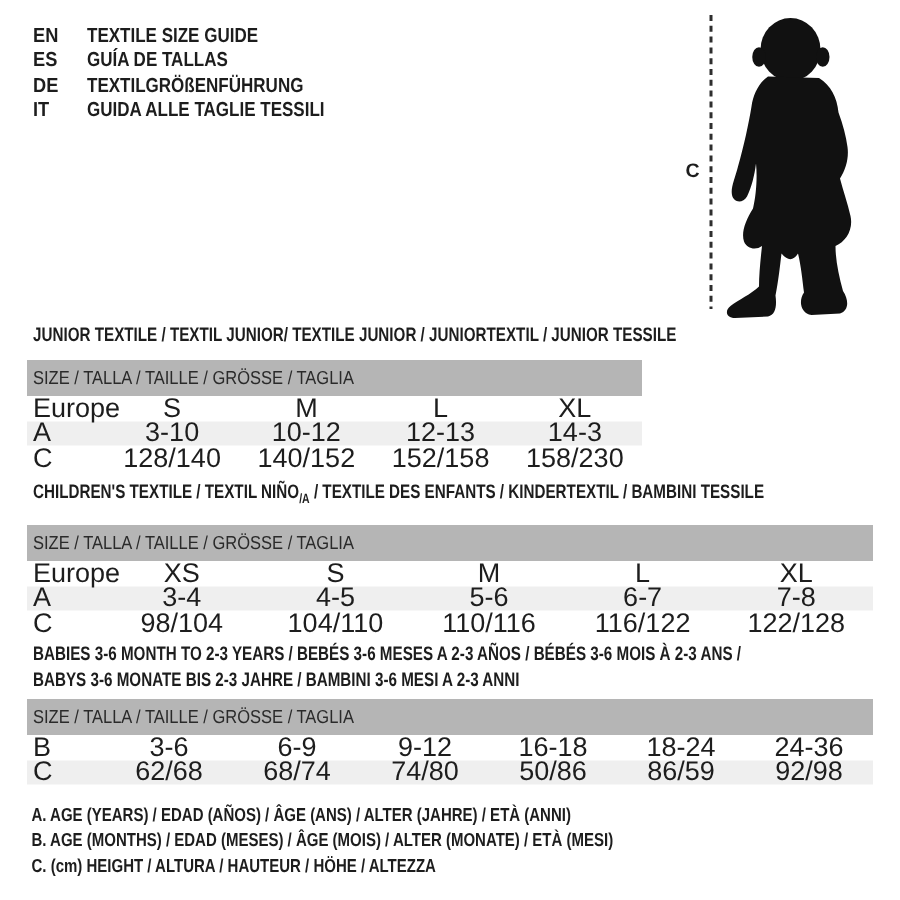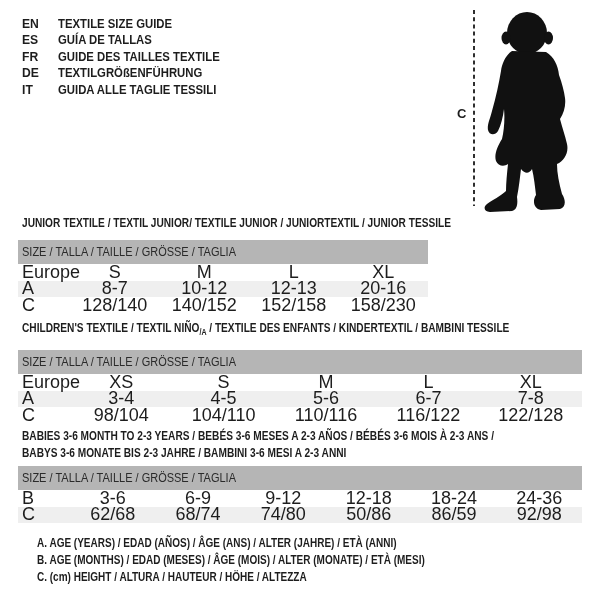--- a/index.html
+++ b/index.html
@@ -52,42 +52,38 @@
   .size-bar .bar-text {
     font-size: 12.5px; color: #2a2a2a; white-space: nowrap;
     transform: scaleX(0.88); transform-origin: 0 50%;
   }
   .trow { display: flex; height: 16.5px; align-items: center; font-size: 18px; }
   .trow.shaded { background: #efefef; }
   .rlabel { width: 52px; flex: none; padding-left: 4px; }
   .cellv { flex: 1; text-align: center; }
 
   
-  .footnotes { left: 37px; top: 535px; }
+  .footnotes { left: 21px; top: 535px; }
   .footnote {
     height: 17px; line-height: 17px;
     font-weight: 700; font-size: 12.5px; white-space: nowrap;
     transform: scaleX(0.8); transform-origin: 0 50%;
   }
 </style>
 </head>
 <body>
 
 <div class="abs lang-block">
   <div class="lang-row">
     <span class="lang-code">EN</span>
     <span class="lang-label">TEXTILE SIZE GUIDE</span>
   </div>
   <div class="lang-row">
     <span class="lang-code">ES</span>
     <span class="lang-label">GUÍA DE TALLAS</span>
-  </div>
-  <div class="lang-row">
-    <span class="lang-code">FR</span>
-    <span class="lang-label">GUIDE DES TAILLES TEXTILE</span>
   </div>
   <div class="lang-row">
     <span class="lang-code">DE</span>
     <span class="lang-label">TEXTILGRÖßENFÜHRUNG</span>
   </div>
   <div class="lang-row">
     <span class="lang-code">IT</span>
     <span class="lang-label">GUIDA ALLE TAGLIE TESSILI</span>
   </div>
 </div>
@@ -115,24 +111,24 @@
   </div>
   <div class="trow">
     <span class="rlabel">Europe</span>
     <span class="cellv">S</span>
     <span class="cellv">M</span>
     <span class="cellv">L</span>
     <span class="cellv">XL</span>
   </div>
   <div class="trow shaded">
     <span class="rlabel">A</span>
-    <span class="cellv">8-7</span>
+    <span class="cellv">3-10</span>
     <span class="cellv">10-12</span>
     <span class="cellv">12-13</span>
-    <span class="cellv">20-16</span>
+    <span class="cellv">14-3</span>
   </div>
   <div class="trow">
     <span class="rlabel">C</span>
     <span class="cellv">128/140</span>
     <span class="cellv">140/152</span>
     <span class="cellv">152/158</span>
     <span class="cellv">158/230</span>
   </div>
 </div>
 
@@ -173,21 +169,21 @@
 </div>
 <div class="abs size-table" id="table-babies">
   <div class="size-bar">
     <span class="bar-text">SIZE / TALLA / TAILLE / GRÖSSE / TAGLIA</span>
   </div>
   <div class="trow">
     <span class="rlabel">B</span>
     <span class="cellv">3-6</span>
     <span class="cellv">6-9</span>
     <span class="cellv">9-12</span>
-    <span class="cellv">12-18</span>
+    <span class="cellv">16-18</span>
     <span class="cellv">18-24</span>
     <span class="cellv">24-36</span>
   </div>
   <div class="trow shaded">
     <span class="rlabel">C</span>
     <span class="cellv">62/68</span>
     <span class="cellv">68/74</span>
     <span class="cellv">74/80</span>
     <span class="cellv">50/86</span>
     <span class="cellv">86/59</span>

